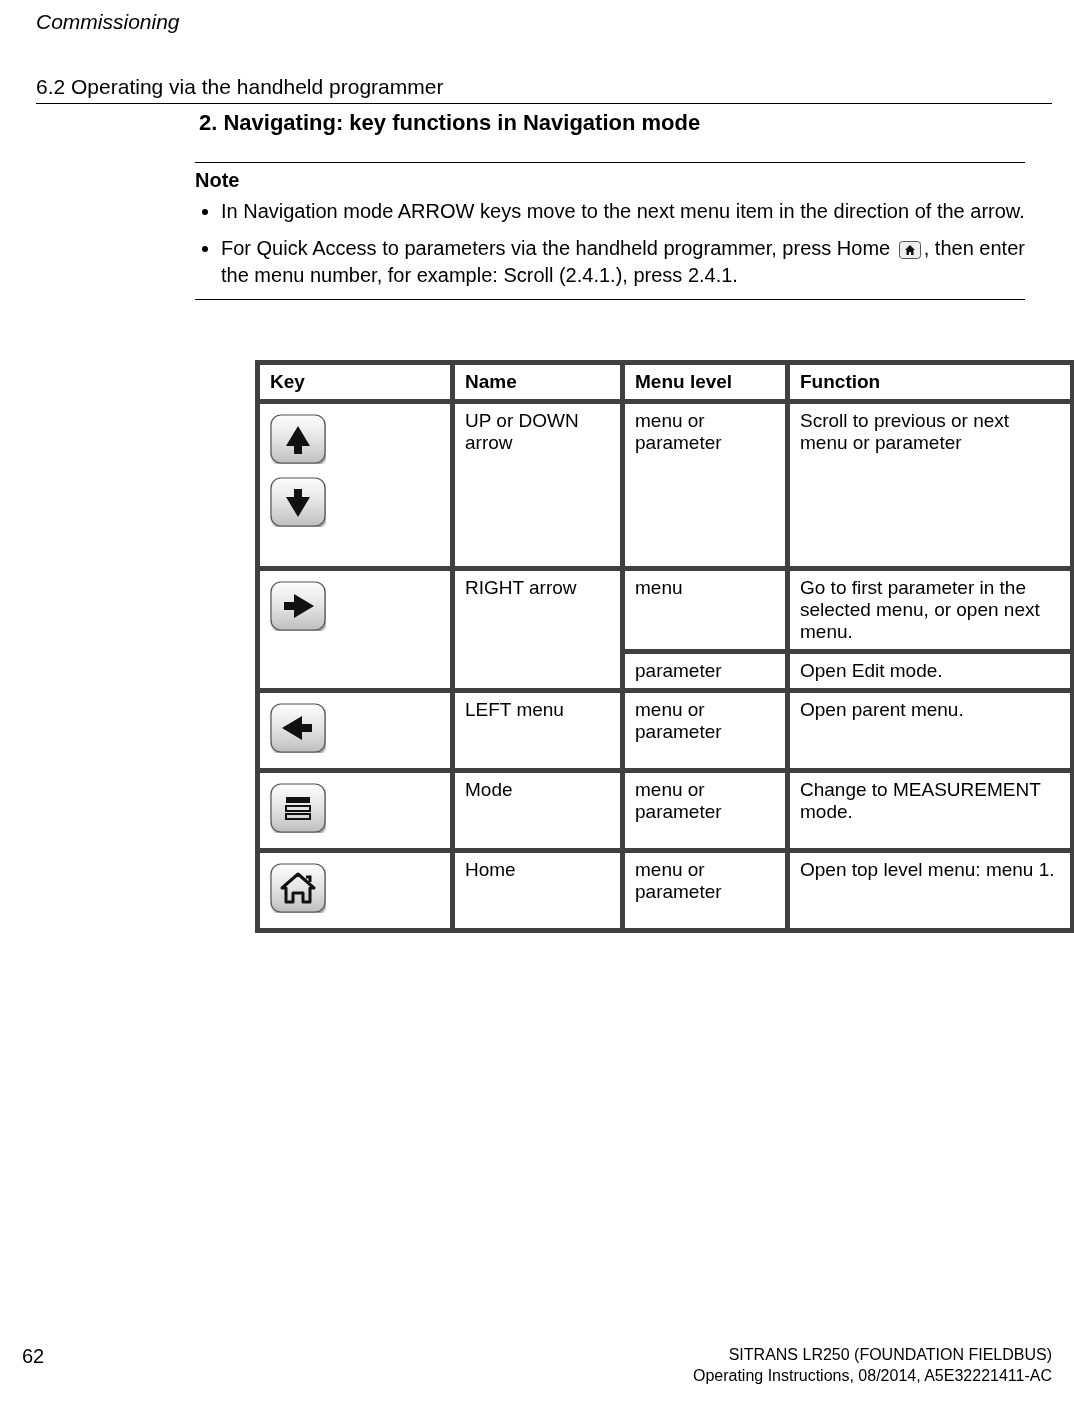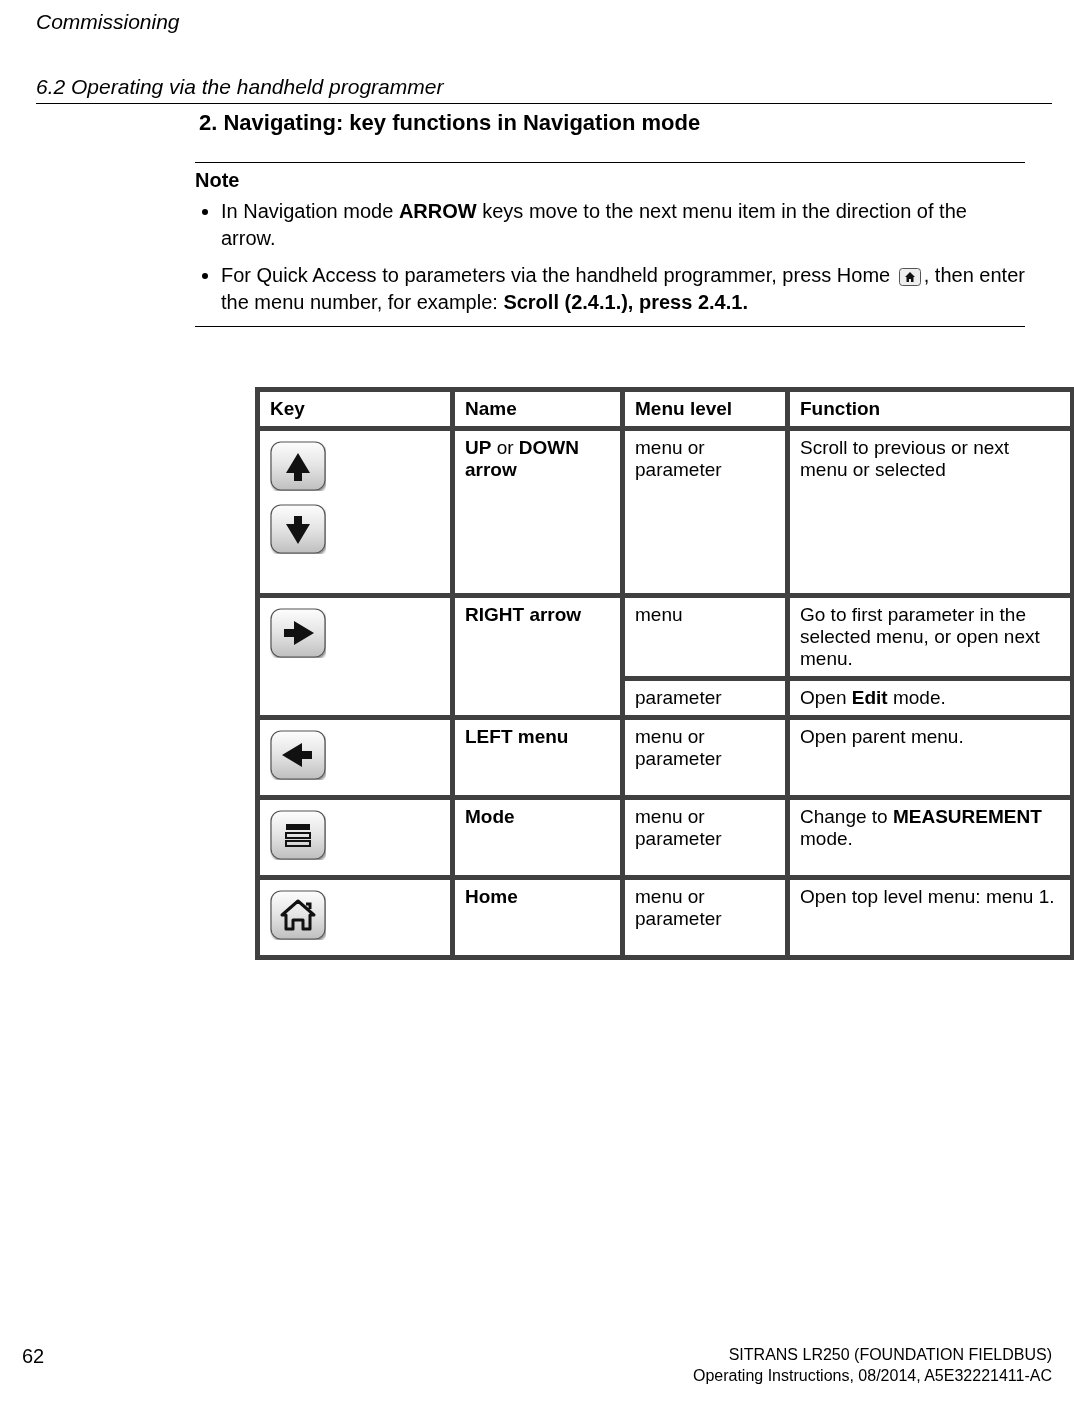--- a/index.html
+++ b/index.html
@@ -18,21 +18,20 @@
     top: 10px;
     left: 36px;
     right: 22px;
   }
   .chapter {
     font-style: italic;
     font-size: 21px;
     margin-bottom: 2px;
   }
   .section {
-    font-style: italic;
     font-size: 21px;
     margin-bottom: 4px;
     margin-top: 41px;
   }
   .hr-top {
     border: 0;
     border-top: 1.5px solid #000;
     margin: 0;
   }
   .content {
@@ -59,21 +58,21 @@
   ul.note-list {
     list-style: disc;
     margin: 2px 0 6px 0;
     padding-left: 26px;
     font-size: 20px;
     line-height: 1.35;
   }
   ul.note-list li {
     margin-bottom: 10px;
   }
-  .bold { font-weight: bold; }
+  .bold { font-weight: normal; }
   .home-mini {
     display: inline-block;
     vertical-align: middle;
     margin: 0 3px;
   }
   .home-mini svg { display: block; }
 
   table.keytable {
     border-collapse: collapse;
     width: 820px;
@@ -186,21 +185,21 @@
           <svg width="56" height="50">
                 <use href="#btnbase"></use>
                 <path d="M28 40 L16 20 L24 20 L24 12 L32 12 L32 20 L40 20 Z" fill="#111"></path>
               </svg>
         </span>
       </td>
       <td class="col-name">
         <span class="bold">UP</span><span> or </span><span class="bold">DOWN arrow</span>
       </td>
       <td class="col-menu">menu or parameter</td>
-      <td>Scroll to previous or next menu or selected</td>
+      <td>Scroll to previous or next menu or parameter</td>
     </tr>
 
     <tr>
       <td class="col-key" rowspan="2">
         <span class="keybtn">
           <svg width="56" height="50">
                 <use href="#btnbase"></use>
                 <path d="M44 25 L24 13 L24 21 L14 21 L14 29 L24 29 L24 37 Z" fill="#111"></path>
               </svg>
         </span>

